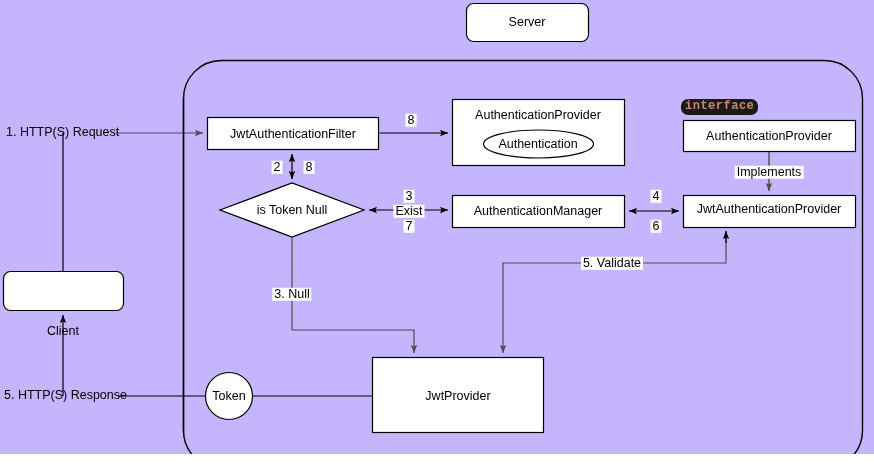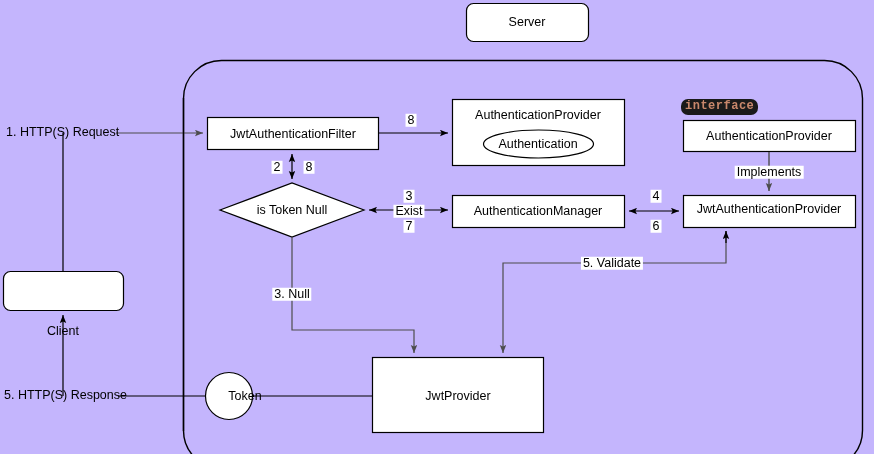--- a/index.html
+++ b/index.html
@@ -138,21 +138,21 @@
   <div class="node-text" style="left:769px; top:136px;">AuthenticationProvider</div>
 
   <div class="node-text" style="left:769px; top:209px;">JwtAuthenticationProvider</div>
 
   <div class="node-text" style="left:292px; top:210px;">is Token Null</div>
 
   <div class="node-text" style="left:538px; top:211px;">AuthenticationManager</div>
 
   <div class="node-text" style="left:458px; top:396px;">JwtProvider</div>
 
-  <div class="node-text" style="left:245px; top:396px;">Token</div>
+  <div class="node-text" style="left:229px; top:396px;">Token</div>
 
   <div class="lbl" style="left:6px; top:126px;">1. HTTP(S) Request</div>
 
   <div class="lbl" style="left:4px; top:389px;">5. HTTP(S) Response</div>
 
   <div class="lbl ctr" style="left: 411px; top: 120px; background: rgb(255, 255, 255); padding: 0px 2px;">8</div>
 
   <div class="lbl ctr" style="left: 277px; top: 167px; background: rgb(255, 255, 255); padding: 0px 2px;">2</div>
 
   <div class="lbl ctr" style="left: 309px; top: 167px; background: rgb(255, 255, 255); padding: 0px 2px;">8</div>

